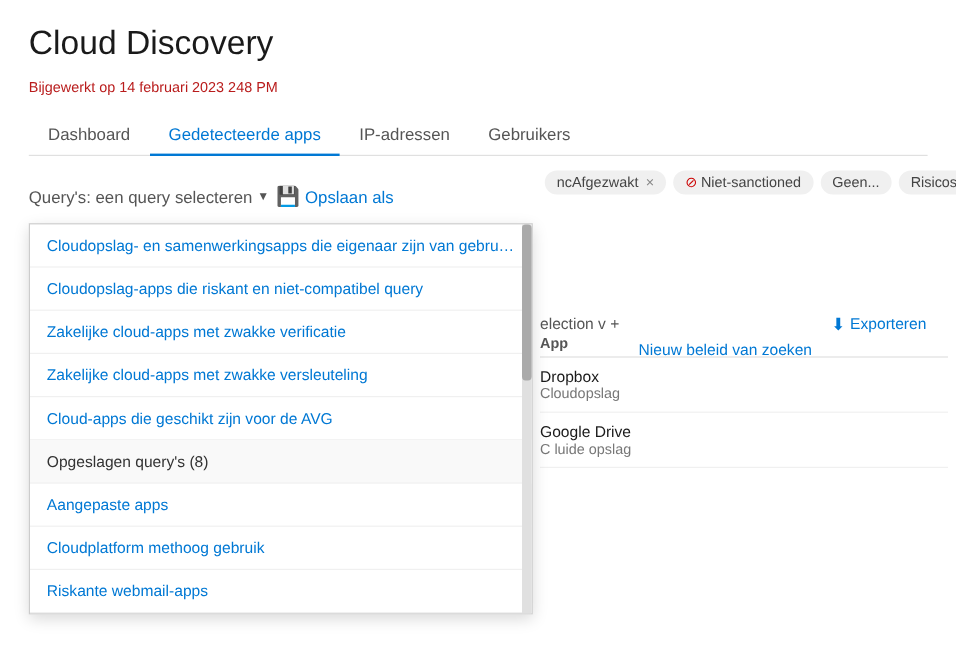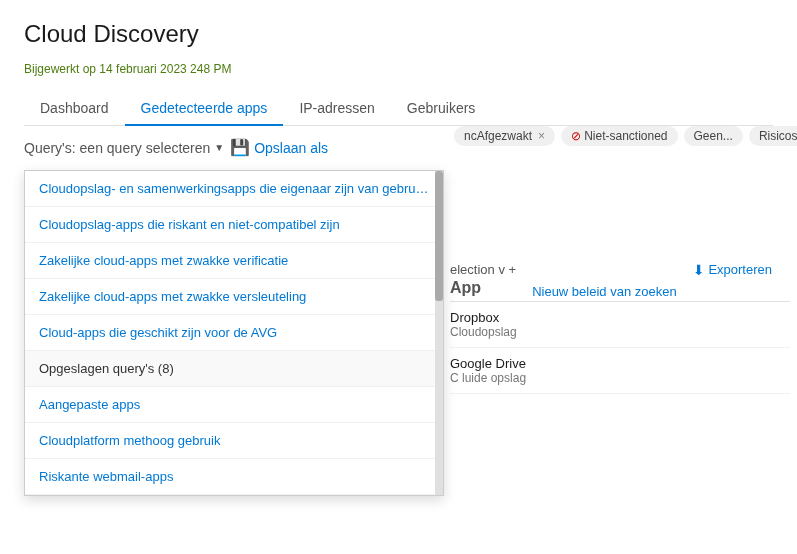--- a/index.html
+++ b/index.html
@@ -12,37 +12,37 @@
       height: 554px;
       overflow: hidden;
       position: relative;
     }
 
     .page-container {
       padding: 20px 24px 0 24px;
     }
 
     .page-title {
-      font-size: 24px;
+      font-size: 28px;
       font-weight: 400;
       color: #1a1a1a;
       margin-bottom: 14px;
     }
 
     .update-info {
-      color: #4d7c0f;
+      color: #b91c1c;
       font-size: 12px;
       margin-bottom: 16px;
     }
 
     .tabs-row {
       display: flex;
       align-items: flex-start;
       border-bottom: 1px solid #e0e0e0;
-      margin-bottom: 0;
+      margin-bottom: 12px;
       gap: 0;
     }
 
     .tab {
       padding: 8px 16px;
       cursor: pointer;
       color: #555;
       font-size: 14px;
       border-bottom: 2px solid transparent;
       margin-bottom: -1px;
@@ -196,21 +196,21 @@
       gap: 4px;
       color: #0078d4;
       cursor: pointer;
       font-size: 13px;
       background: none;
       border: none;
     }
 
     .table-header-row {
       display: flex;
-      font-size: 16px;
+      font-size: 12px;
       color: #555;
       font-weight: 600;
       padding: 4px 0;
       border-bottom: 1px solid #e0e0e0;
     }
 
     .table-row {
       display: flex;
       flex-direction: column;
       padding: 8px 0;
@@ -248,21 +248,21 @@
       <span class="query-dropdown-arrow">▼</span>
     </div>
 
     <button class="save-as-btn">
       <span class="save-icon">💾</span>
       <span>Opslaan als</span>
     </button>
 
     <div class="dropdown-container">
       <div class="dropdown-item">Cloudopslag- en samenwerkingsapps die eigenaar zijn van gebruikersgegevens</div>
-      <div class="dropdown-item">Cloudopslag-apps die riskant en niet-compatibel zijn</div>
+      <div class="dropdown-item">Cloudopslag-apps die riskant en niet-compatibel query</div>
       <div class="dropdown-item">Zakelijke cloud-apps met zwakke verificatie</div>
       <div class="dropdown-item">Zakelijke cloud-apps met zwakke versleuteling</div>
       <div class="dropdown-item">Cloud-apps die geschikt zijn voor de AVG</div>
       <div class="dropdown-item section-header">Opgeslagen query's (8)</div>
       <div class="dropdown-item">Aangepaste apps</div>
       <div class="dropdown-item">Cloudplatform methoog gebruik</div>
       <div class="dropdown-item">Riskante webmail-apps</div>
       <div class="dropdown-scrollbar">
         <div class="scrollbar-thumb"></div>
       </div>

